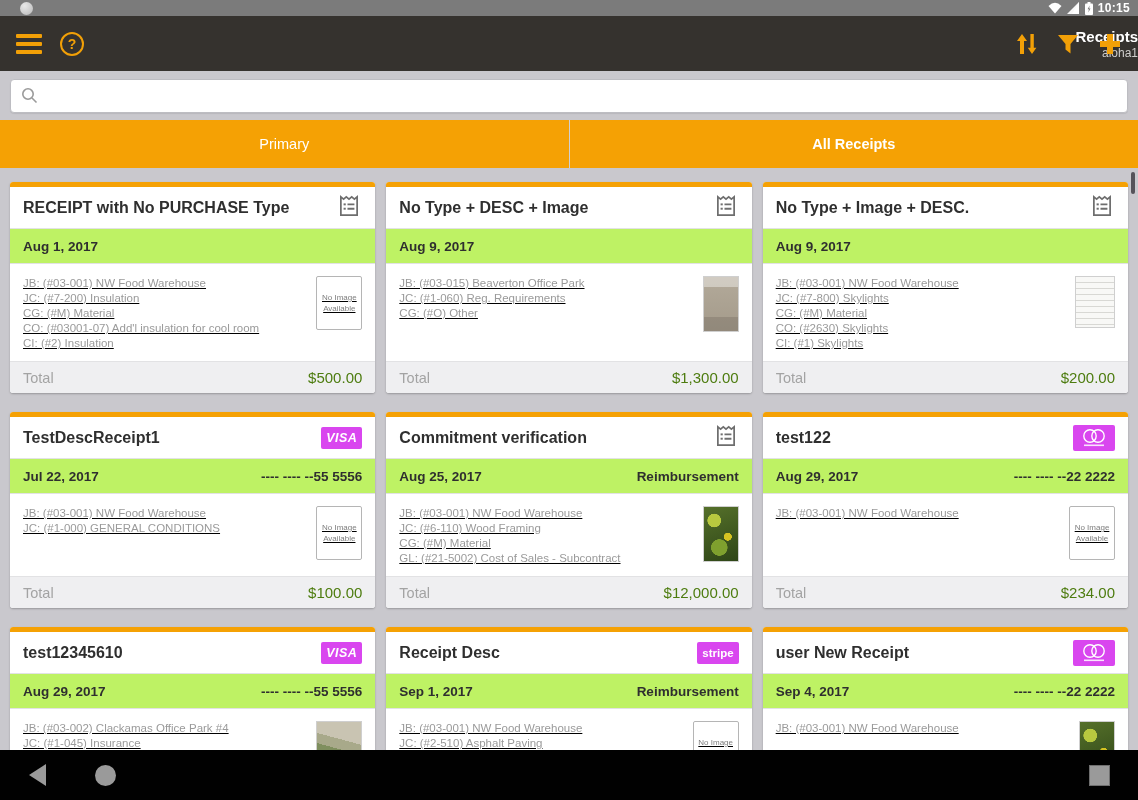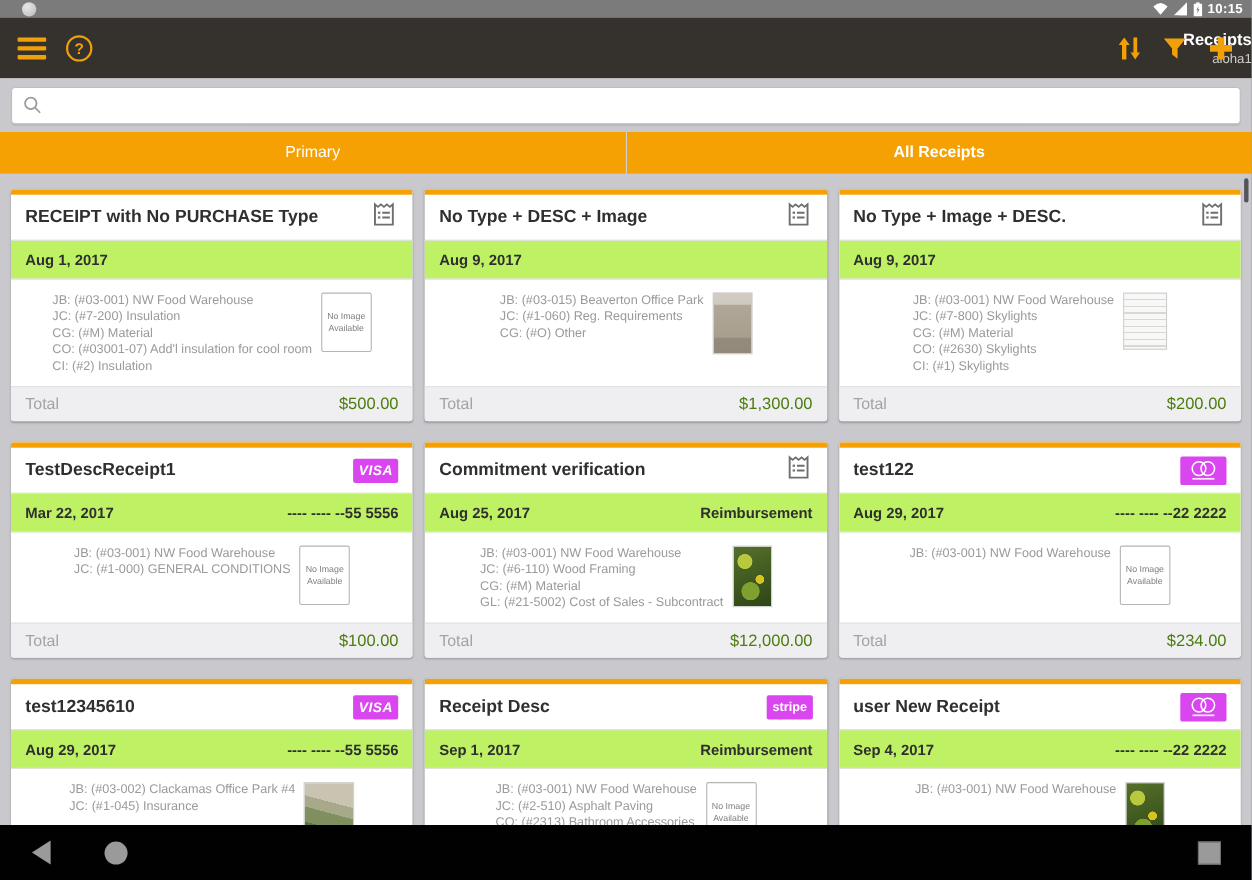--- a/index.html
+++ b/index.html
@@ -25,38 +25,38 @@
   .hamburger { display:flex; flex-direction:column; gap:4px; }
   .hamburger span { width:26px; height:4px; background:#f2a007; border-radius:1px; display:block; }
   .help-circle { width:24px; height:24px; border:2.5px solid #f2a007; border-radius:50%; color:#f2a007; font-weight:bold; font-size:14px; display:flex; align-items:center; justify-content:center; }
 
   
   .search-area { height:49px; background:#c9c8cd; display:flex; align-items:center; padding:0 10px; flex:0 0 auto; }
   .search-box { flex:1; height:34px; background:#fff; border:1px solid #bdbdc2; border-radius:4px; display:flex; align-items:center; padding:0 10px; box-shadow:0 1px 1px rgba(0,0,0,.08); }
   .search-box input { border:none; outline:none; flex:1; font-size:14px; color:#333; font-family:inherit; background:transparent; margin-left:8px; }
 
   
-  .tabs { height:38px; display:flex; flex:0 0 auto; }
+  .tabs { height:48px; display:flex; flex:0 0 auto; }
   .tab { flex:1; border:none; cursor:pointer; color:#fff; font-size:14.5px; font-family:inherit; display:flex; align-items:center; justify-content:center; }
   .tab.is-active { font-weight:bold; }
   .tab + .tab { border-left:1.5px solid #cfcfd2; }
 
   
   .content { flex:1 1 auto; overflow:hidden; position:relative; background:#c9c8cd; }
   .grid { display:grid; grid-template-columns:repeat(3, 1fr); column-gap:11px; row-gap:19px; padding:14px 10px; }
   .scroll-thumb { position:absolute; top:4px; right:3px; width:4px; height:22px; background:#56535a; border-radius:2px; }
 
   
   .card { background:#fff; border-radius:3px; box-shadow:0 1px 2px rgba(0,0,0,.25); overflow:hidden; display:flex; flex-direction:column; cursor:pointer; }
   .card-accent { height:5px; flex:0 0 auto; }
   .card-header { height:41px; display:flex; align-items:center; justify-content:space-between; padding:0 13px; flex:0 0 auto; }
   .card-title { font-size:16px; font-weight:bold; color:#2f2f2f; white-space:nowrap; overflow:hidden; }
   .card-date-row { height:36px; background:#bef264; border-top:1px solid #e2e2e4; border-bottom:1px solid #e2e2e4; display:flex; align-items:center; justify-content:space-between; padding:0 13px; flex:0 0 auto; }
   .card-date, .card-date-meta { font-size:13.5px; font-weight:bold; color:#2f2f2f; }
-  .card-body { flex:1 1 auto; display:flex; justify-content:center; padding:12px 13px 10px 13px; min-height:76px; }
+  .card-body { flex:1 1 auto; display:flex; justify-content:space-between; padding:12px 13px 10px 13px; min-height:76px;text-decoration:underline; }
   .card-lines { color:#9a9a9a; font-size:11.5px; line-height:15px; padding-right:8px; }
   .card-total-row { height:32px; background:#efeff1; border-top:1px solid #e2e2e4; display:flex; align-items:center; justify-content:space-between; padding:0 13px; flex:0 0 auto; }
   .total-label { color:#a3a3a3; font-size:14.5px; }
   .total-amount { color:#4d7c0f; font-size:15px; }
 
   
   .pay-badge { background:#d946ef; color:#fff; border-radius:2px; min-width:38px; height:22px; display:flex; align-items:center; justify-content:center; padding:0 5px; flex:0 0 auto; }
   .pay-badge.visa span { font-style:italic; font-weight:bold; font-size:12.5px; letter-spacing:.5px; }
   .pay-badge.stripe span { font-weight:bold; font-size:11.5px; }
   .pay-badge.mc { width:42px; height:26px; }
@@ -262,21 +262,21 @@
         </article>
         <article class="card">
           <div class="card-accent" style="background: rgb(245, 161, 4);"></div>
           <div class="card-header">
             <h3 class="card-title">TestDescReceipt1</h3>
             <span class="pay-badge visa">
               <span>VISA</span>
             </span>
           </div>
           <div class="card-date-row">
-            <span class="card-date">Mar 22, 2017</span>
+            <span class="card-date">Jul 22, 2017</span>
             <span class="card-date-meta">---- ---- --55 5556</span>
           </div>
           <div class="card-body">
             <div class="card-lines">
               <div class="card-line">JB: (#03-001) NW Food Warehouse</div>
               <div class="card-line">JC: (#1-000) GENERAL CONDITIONS</div>
             </div>
             <div class="no-image">No Image Available</div>
           </div>
           <div class="card-total-row">

